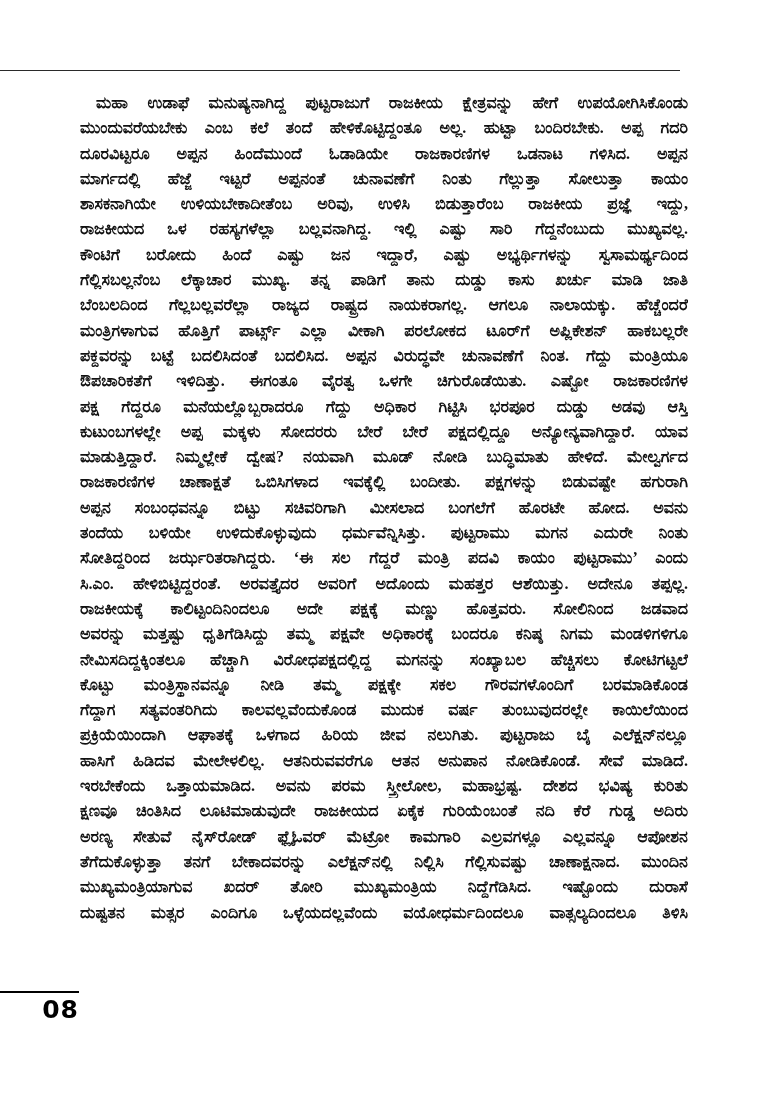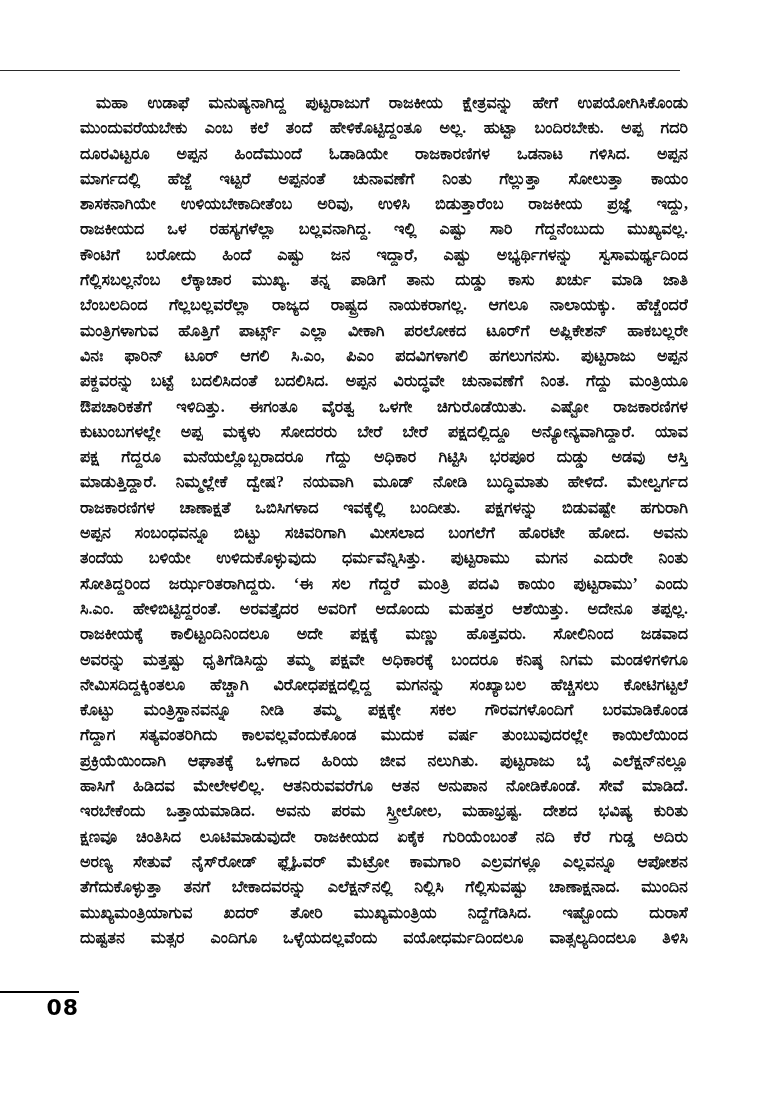--- a/index.html
+++ b/index.html
@@ -52,21 +52,21 @@
     background: #000000;
   }
   .pageno {
     position: absolute;
     left: 0;
     top: 995px;
     width: 79px;
     text-align: right;
     font-family: "DejaVu Sans", sans-serif;
     font-weight: bold;
-    font-size: 22px;
+    font-size: 25px;
     color: #000000;
     letter-spacing: 1px;
   }
 </style>
 </head>
 <body>
 
 <div class="page">
   <div class="top-rule"></div>
 
@@ -75,25 +75,24 @@
   <div class="line first">ಮಹಾ ಉಡಾಫೆ ಮನುಷ್ಯನಾಗಿದ್ದ ಪುಟ್ಟರಾಜುಗೆ ರಾಜಕೀಯ ಕ್ಷೇತ್ರವನ್ನು ಹೇಗೆ ಉಪಯೋಗಿಸಿಕೊಂಡು</div>
       <div class="line">ಮುಂದುವರೆಯಬೇಕು ಎಂಬ ಕಲೆ ತಂದೆ ಹೇಳಿಕೊಟ್ಟಿದ್ದಂತೂ ಅಲ್ಲ. ಹುಟ್ಟಾ ಬಂದಿರಬೇಕು. ಅಪ್ಪ ಗದರಿ</div>
       <div class="line">ದೂರವಿಟ್ಟರೂ ಅಪ್ಪನ ಹಿಂದೆಮುಂದೆ ಓಡಾಡಿಯೇ ರಾಜಕಾರಣಿಗಳ ಒಡನಾಟ ಗಳಿಸಿದ. ಅಪ್ಪನ</div>
       <div class="line">ಮಾರ್ಗದಲ್ಲಿ ಹೆಜ್ಜೆ ಇಟ್ಟರೆ ಅಪ್ಪನಂತೆ ಚುನಾವಣೆಗೆ ನಿಂತು ಗೆಲ್ಲುತ್ತಾ ಸೋಲುತ್ತಾ ಕಾಯಂ</div>
       <div class="line">ಶಾಸಕನಾಗಿಯೇ ಉಳಿಯಬೇಕಾದೀತೆಂಬ ಅರಿವು, ಉಳಿಸಿ ಬಿಡುತ್ತಾರೆಂಬ ರಾಜಕೀಯ ಪ್ರಜ್ಞೆ ಇದ್ದು,</div>
       <div class="line">ರಾಜಕೀಯದ ಒಳ ರಹಸ್ಯಗಳೆಲ್ಲಾ ಬಲ್ಲವನಾಗಿದ್ದ. ಇಲ್ಲಿ ಎಷ್ಟು ಸಾರಿ ಗೆದ್ದನೆಂಬುದು ಮುಖ್ಯವಲ್ಲ.</div>
       <div class="line">ಕೌಂಟಿಗೆ ಬರೋದು ಹಿಂದೆ ಎಷ್ಟು ಜನ ಇದ್ದಾರೆ, ಎಷ್ಟು ಅಭ್ಯರ್ಥಿಗಳನ್ನು ಸ್ವಸಾಮರ್ಥ್ಯದಿಂದ</div>
       <div class="line">ಗೆಲ್ಲಿಸಬಲ್ಲನೆಂಬ ಲೆಕ್ಕಾಚಾರ ಮುಖ್ಯ. ತನ್ನ ಪಾಡಿಗೆ ತಾನು ದುಡ್ಡು ಕಾಸು ಖರ್ಚು ಮಾಡಿ ಜಾತಿ</div>
       <div class="line">ಬೆಂಬಲದಿಂದ ಗೆಲ್ಲಬಲ್ಲವರೆಲ್ಲಾ ರಾಜ್ಯದ ರಾಷ್ಟ್ರದ ನಾಯಕರಾಗಲ್ಲ. ಆಗಲೂ ನಾಲಾಯಕ್ಕು. ಹೆಚ್ಚೆಂದರೆ</div>
       <div class="line">ಮಂತ್ರಿಗಳಾಗುವ ಹೊತ್ತಿಗೆ ಪಾರ್ಟ್ಸ್ ಎಲ್ಲಾ ವೀಕಾಗಿ ಪರಲೋಕದ ಟೂರ್‌ಗೆ ಅಪ್ಲಿಕೇಶನ್ ಹಾಕಬಲ್ಲರೇ</div>
-      <div class="line">ವಿನಃ ಫಾರಿನ್ ಟೂರ್ ಆಗಲಿ ಸಿ.ಎಂ, ಪಿಎಂ ಪದವಿಗಳಾಗಲಿ ಹಗಲುಗನಸು. ಪುಟ್ಟರಾಜು ಅಪ್ಪನ</div>
       <div class="line">ಪಕ್ದವರನ್ನು ಬಟ್ಟೆ ಬದಲಿಸಿದಂತೆ ಬದಲಿಸಿದ. ಅಪ್ಪನ ವಿರುದ್ಧವೇ ಚುನಾವಣೆಗೆ ನಿಂತ. ಗೆದ್ದು ಮಂತ್ರಿಯೂ</div>
       <div class="line">ಔಪಚಾರಿಕತೆಗೆ ಇಳಿದಿತ್ತು. ಈಗಂತೂ ವೈರತ್ವ ಒಳಗೇ ಚಿಗುರೊಡೆಯಿತು. ಎಷ್ಟೋ ರಾಜಕಾರಣಿಗಳ</div>
+      <div class="line">ಪಕ್ಷ ಗೆದ್ದರೂ ಮನೆಯಲ್ಲೊಬ್ಬರಾದರೂ ಗೆದ್ದು ಅಧಿಕಾರ ಗಿಟ್ಟಿಸಿ ಭರಪೂರ ದುಡ್ಡು ಅಡವು ಆಸ್ತಿ</div>
       <div class="line">ಕುಟುಂಬಗಳಲ್ಲೇ ಅಪ್ಪ ಮಕ್ಕಳು ಸೋದರರು ಬೇರೆ ಬೇರೆ ಪಕ್ಷದಲ್ಲಿದ್ದೂ ಅನ್ಯೋನ್ಯವಾಗಿದ್ದಾರೆ. ಯಾವ</div>
-      <div class="line">ಪಕ್ಷ ಗೆದ್ದರೂ ಮನೆಯಲ್ಲೊಬ್ಬರಾದರೂ ಗೆದ್ದು ಅಧಿಕಾರ ಗಿಟ್ಟಿಸಿ ಭರಪೂರ ದುಡ್ಡು ಅಡವು ಆಸ್ತಿ</div>
       <div class="line">ಮಾಡುತ್ತಿದ್ದಾರೆ. ನಿಮ್ಮಲ್ಲೇಕೆ ದ್ವೇಷ? ನಯವಾಗಿ ಮೂಡ್ ನೋಡಿ ಬುದ್ಧಿಮಾತು ಹೇಳಿದೆ. ಮೇಲ್ವರ್ಗದ</div>
       <div class="line">ರಾಜಕಾರಣಿಗಳ ಚಾಣಾಕ್ಷತೆ ಒಬಿಸಿಗಳಾದ ಇವಕ್ಕೆಲ್ಲಿ ಬಂದೀತು. ಪಕ್ಷಗಳನ್ನು ಬಿಡುವಷ್ಟೇ ಹಗುರಾಗಿ</div>
       <div class="line">ಅಪ್ಪನ ಸಂಬಂಧವನ್ನೂ ಬಿಟ್ಟು ಸಚಿವರಿಗಾಗಿ ಮೀಸಲಾದ ಬಂಗಲೆಗೆ ಹೊರಟೇ ಹೋದ. ಅವನು</div>
       <div class="line">ತಂದೆಯ ಬಳಿಯೇ ಉಳಿದುಕೊಳ್ಳುವುದು ಧರ್ಮವೆನ್ನಿಸಿತ್ತು. ಪುಟ್ಟರಾಮು ಮಗನ ಎದುರೇ ನಿಂತು</div>
       <div class="line">ಸೋತಿದ್ದರಿಂದ ಜರ್ಝರಿತರಾಗಿದ್ದರು. ‘ಈ ಸಲ ಗೆದ್ದರೆ ಮಂತ್ರಿ ಪದವಿ ಕಾಯಂ ಪುಟ್ಟರಾಮು’ ಎಂದು</div>
       <div class="line">ಸಿ.ಎಂ. ಹೇಳಿಬಿಟ್ಟಿದ್ದರಂತೆ. ಅರವತ್ತೈದರ ಅವರಿಗೆ ಅದೊಂದು ಮಹತ್ತರ ಆಶೆಯಿತ್ತು. ಅದೇನೂ ತಪ್ಪಲ್ಲ.</div>
       <div class="line">ರಾಜಕೀಯಕ್ಕೆ ಕಾಲಿಟ್ಟಂದಿನಿಂದಲೂ ಅದೇ ಪಕ್ಷಕ್ಕೆ ಮಣ್ಣು ಹೊತ್ತವರು. ಸೋಲಿನಿಂದ ಜಡವಾದ</div>
       <div class="line">ಅವರನ್ನು ಮತ್ತಷ್ಟು ಧೃತಿಗೆಡಿಸಿದ್ದು ತಮ್ಮ ಪಕ್ಷವೇ ಅಧಿಕಾರಕ್ಕೆ ಬಂದರೂ ಕನಿಷ್ಠ ನಿಗಮ ಮಂಡಳಿಗಳಿಗೂ</div>
       <div class="line">ನೇಮಿಸದಿದ್ದಕ್ಕಿಂತಲೂ ಹೆಚ್ಚಾಗಿ ವಿರೋಧಪಕ್ಷದಲ್ಲಿದ್ದ ಮಗನನ್ನು ಸಂಖ್ಯಾಬಲ ಹೆಚ್ಚಿಸಲು ಕೋಟಿಗಟ್ಟಲೆ</div>
       <div class="line">ಕೊಟ್ಟು ಮಂತ್ರಿಸ್ಥಾನವನ್ನೂ ನೀಡಿ ತಮ್ಮ ಪಕ್ಷಕ್ಕೇ ಸಕಲ ಗೌರವಗಳೊಂದಿಗೆ ಬರಮಾಡಿಕೊಂಡ</div>

